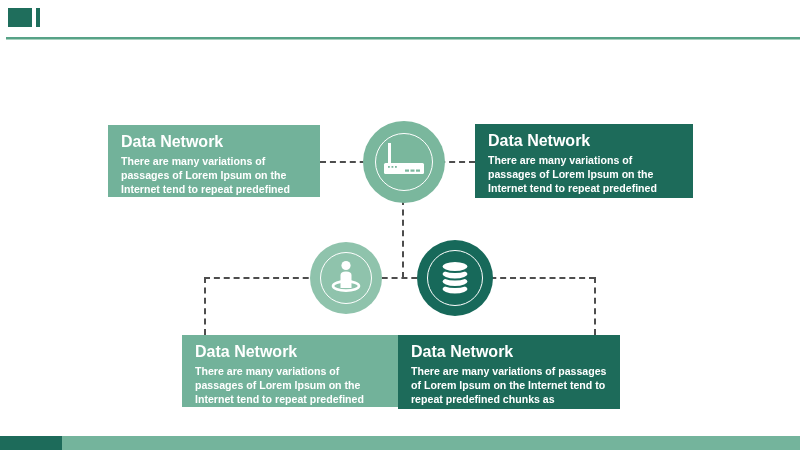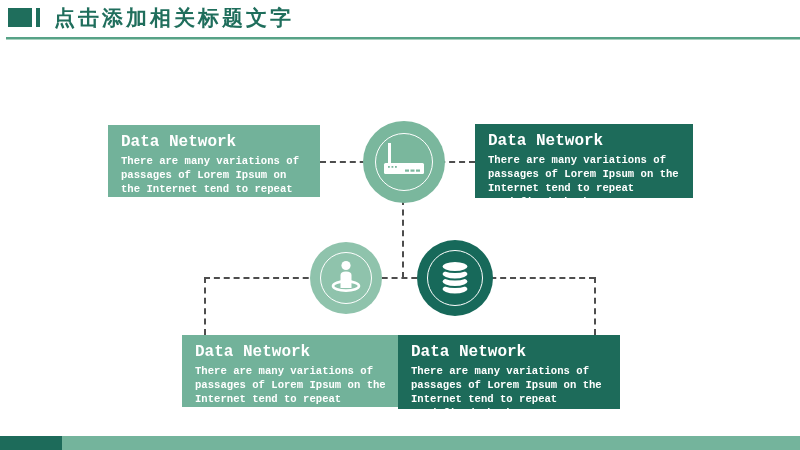--- a/index.html
+++ b/index.html
@@ -25,21 +25,21 @@
   .dash-h { position: absolute; border-top: 2px dashed #4d4d4d; height: 0; z-index: 1; }
   .dash-v { position: absolute; border-left: 2px dashed #4d4d4d; width: 0; z-index: 1; }
   .dash-h1 { left: 320px; top: 161px; width: 155px; }
   .dash-v1 { left: 402px; top: 199px; height: 79px; }
   .dash-h2 { left: 204px; top: 277px; width: 391px; }
   .dash-v2 { left: 204px; top: 277px; height: 58px; }
   .dash-v3 { left: 594px; top: 277px; height: 58px; }
 
   
   .nbox { position: absolute; z-index: 2; color: #ffffff; padding: 7px 10px 6px 13px;
-          font-family: Liberation Mono, monospace; }
+          font-family: Liberation Sans, sans-serif; }
   .nbox.light { background: #72b29a; }
   .nbox.dark  { background: #1d6b5a; }
   .nbox-title { font-size: 16px; font-weight: bold; line-height: 20px; }
   .nbox-body  { font-size: 10.6px; font-weight: bold; line-height: 14px; margin-top: 2px; }
   .box-tl { left: 108px; top: 125px; width: 212px; height: 72px; }
   .box-tr { left: 475px; top: 124px; width: 218px; height: 74px; }
   .box-bl { left: 182px; top: 335px; width: 216px; height: 72px; }
   .box-br { left: 398px; top: 335px; width: 222px; height: 74px; }
 
   
@@ -60,21 +60,20 @@
   .ftr-dark  { position: absolute; left: 0; top: 436px; width: 62px; height: 14px; background: #1d6b5a; }
   .ftr-green { position: absolute; left: 62px; top: 436px; width: 738px; height: 14px; background: #74b49c; }
 </style>
 </head>
 <body>
 
 <div class="slide">
 
   <div class="hdr-rect"></div>
   <div class="hdr-bar"></div>
-  <div class="hdr-title">点击添加相关标题文字</div>
   <div class="hdr-line"></div>
 
   <div class="dash-h dash-h1"></div>
   <div class="dash-v dash-v1"></div>
   <div class="dash-h dash-h2"></div>
   <div class="dash-v dash-v2"></div>
   <div class="dash-v dash-v3"></div>
 
   <div class="nbox light box-tl">
     <div class="nbox-title">Data Network</div>

